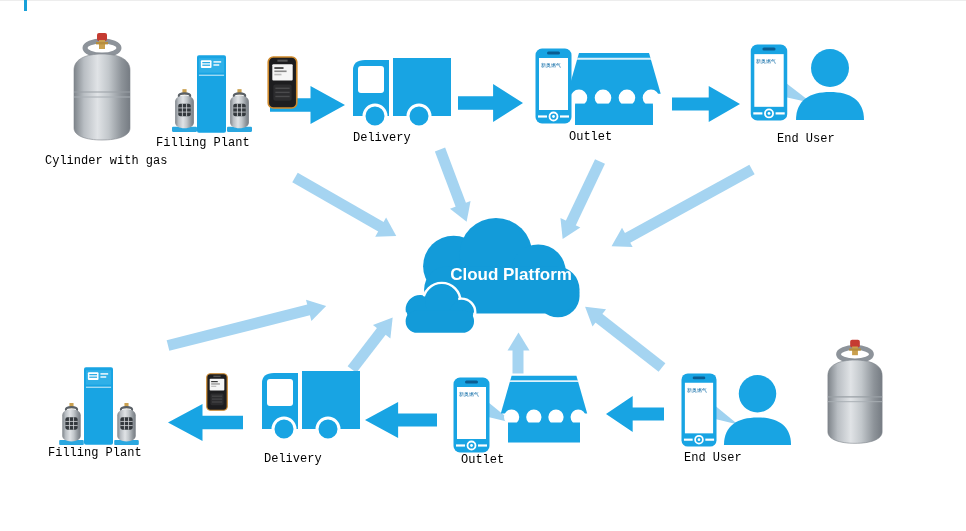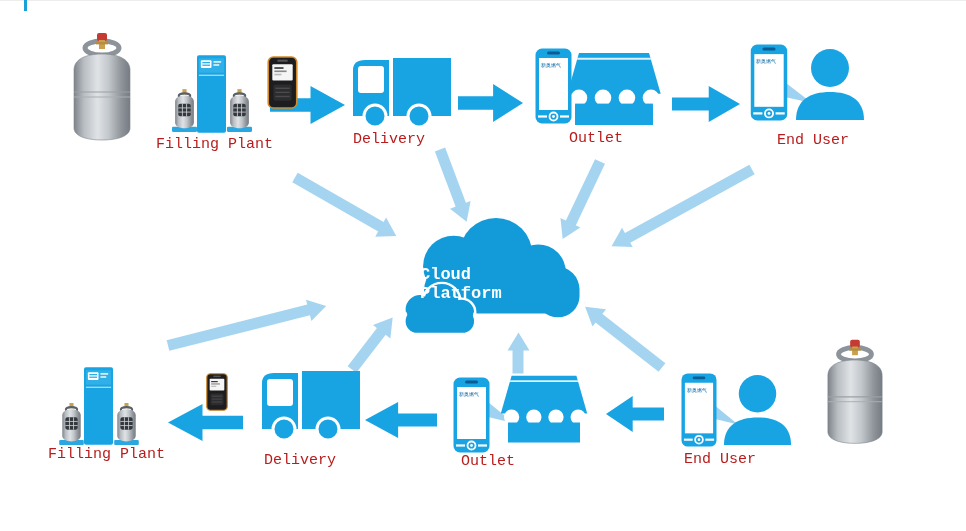--- a/index.html
+++ b/index.html
@@ -1,36 +1,36 @@
 <!DOCTYPE html>
 <html><head>
 <meta charset="utf-8">
 <style>
   html,body{margin:0;padding:0;background:#fff;}
   #canvas{position:relative;width:966px;height:531px;background:#fff;overflow:hidden;
           font-family:"Liberation Sans",sans-serif;}
   .topline{position:absolute;left:0;top:0;width:100%;height:1px;background:#ededed;}
   .tick{position:absolute;left:24px;top:0;width:3px;height:11px;background:#18a0d8;}
-  .lbl{position:absolute;font-family:"Liberation Mono",monospace;font-size:15px;color:#b91c1c;
+  .lbl{position:absolute;font-family:"Liberation Mono",monospace;font-size:12px;color:#000000;
        white-space:nowrap;letter-spacing:0;}
   .icon{position:absolute;}
   
   .barrow{position:absolute;background:#18a4e3;}
   .barrow.r{clip-path:polygon(0 32%,54% 32%,54% 0,100% 50%,54% 100%,54% 68%,0 68%);}
   .barrow.l{clip-path:polygon(100% 32%,46% 32%,46% 0,0 50%,46% 100%,46% 68%,100% 68%);}
   
   .spoke{position:absolute;height:11px;background:#a5d4f1;transform-origin:left center;}
   .spoke::after{content:'';position:absolute;right:-17px;top:50%;transform:translateY(-50%);
     width:0;height:0;border-left:18px solid #a5d4f1;border-top:11px solid transparent;
     border-bottom:11px solid transparent;}
   
   .wedge{position:absolute;background:#9fd2f0;clip-path:polygon(0 12%,100% 88%,0 66%);}
   .cloudwrap{position:absolute;left:396px;top:213px;width:190px;height:124px;}
-  .cloudlbl{position:absolute;left:24px;top:52px;width:140px;text-align:left;color:#fff;
-    font-weight:bold;font-size:17px;font-family:Liberation Mono, monospace;}
+  .cloudlbl{position:absolute;left:36px;top:52px;width:140px;text-align:right;color:#fff;
+    font-weight:bold;font-size:17px;font-family:Liberation Sans, sans-serif;}
   .scrtxt{position:absolute;font-size:5px;color:#0c6aa6;font-family:"Liberation Sans",sans-serif;
     line-height:5px;letter-spacing:0;}
   svg.inst{display:block;}
 </style>
 </head>
 <body>
 
 <svg width="0" height="0" style="position:absolute" aria-hidden="true">
   <defs>
     <linearGradient id="gMetal" x1="0" y1="0" x2="1" y2="0">
@@ -136,20 +136,21 @@
 
 <div id="canvas">
   <div class="topline"></div>
   <div class="tick"></div>
 
   <div class="icon" style="left:70px;top:32px">
     <svg class="inst" width="64" height="110">
         <use href="#sym-cyl"></use>
       </svg>
     </div>
+  <span class="lbl" style="left:45px;top:154px">Cylinder with gas</span>
 
   <div class="icon" style="left:172px;top:88px">
     <svg class="inst" width="25" height="44">
         <use href="#sym-cylsm"></use>
       </svg>
     </div>
   <div class="icon" style="left:197px;top:54px">
     <svg class="inst" width="29" height="80">
         <use href="#sym-kiosk"></use>
       </svg>

